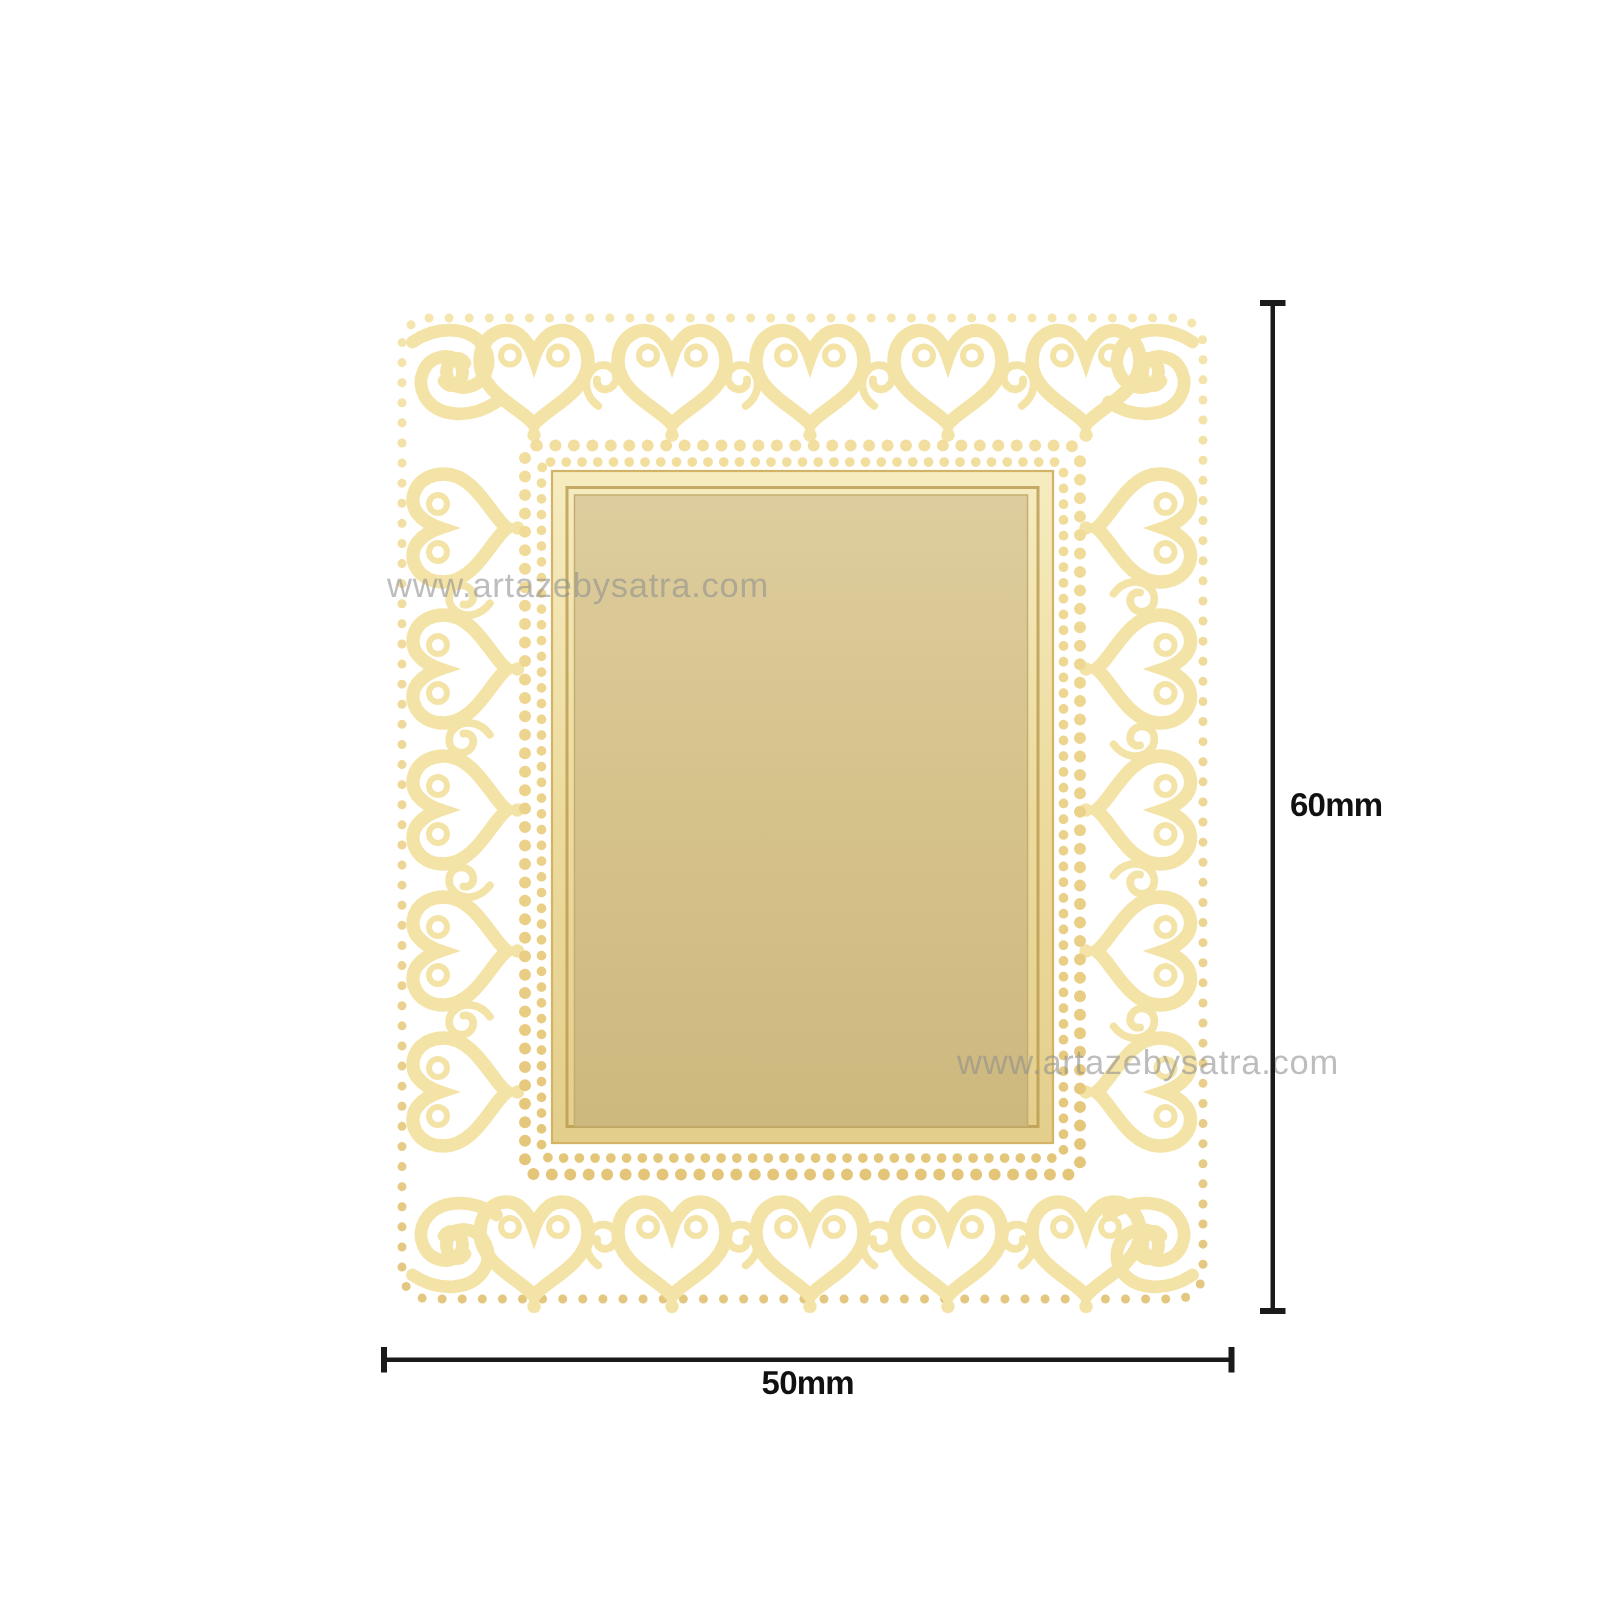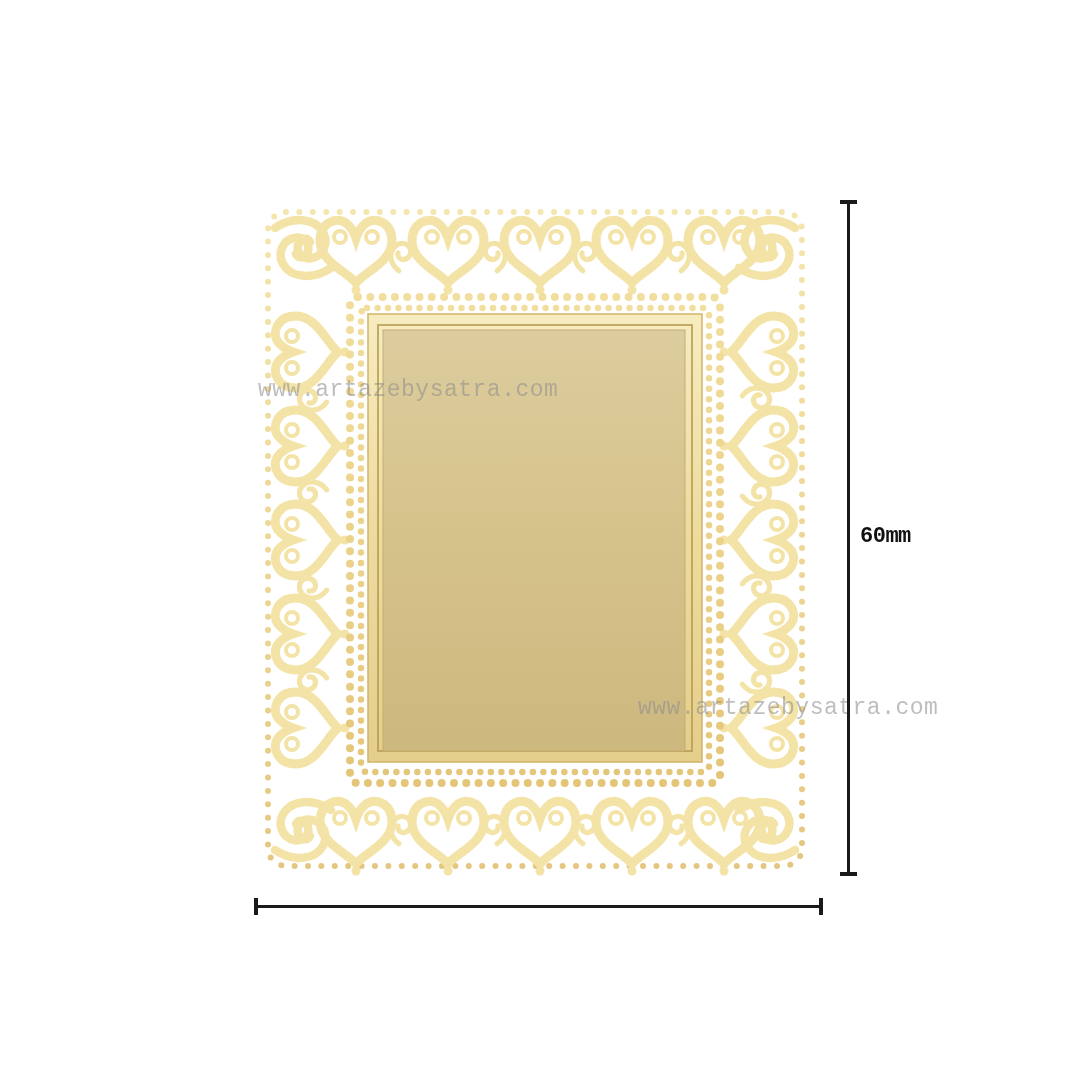--- a/index.html
+++ b/index.html
@@ -3,21 +3,21 @@
 <meta charset="utf-8">
 <style>
   * { margin: 0; padding: 0; box-sizing: border-box; }
   html, body { background: #ffffff; }
   .canvas {
     position: relative;
     width: 1080px;
     height: 1080px;
     background: #ffffff;
     overflow: hidden;
-    font-family: Liberation Mono, monospace;
+    font-family: Liberation Sans, sans-serif;
   }
   .frame-svg {
     position: absolute;
     left: 0; top: 0;
     width: 1080px; height: 1080px;
   }
   .wm {
     position: absolute;
     color: #8f8f8f;
     opacity: 0.58;
@@ -184,14 +184,15 @@
   <div class="dim-v">
     <div class="cap-top"></div>
     <div class="cap-bottom"></div>
   </div>
   <div class="dim-label label-height">60mm</div>
 
   <div class="dim-h">
     <div class="cap-left"></div>
     <div class="cap-right"></div>
   </div>
+  <div class="dim-label label-width">50mm</div>
 
 </div>
 
 </body></html>

